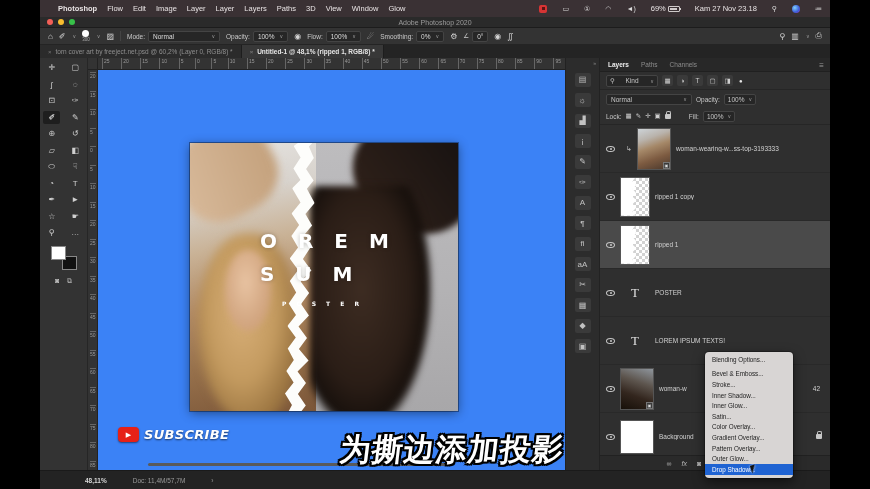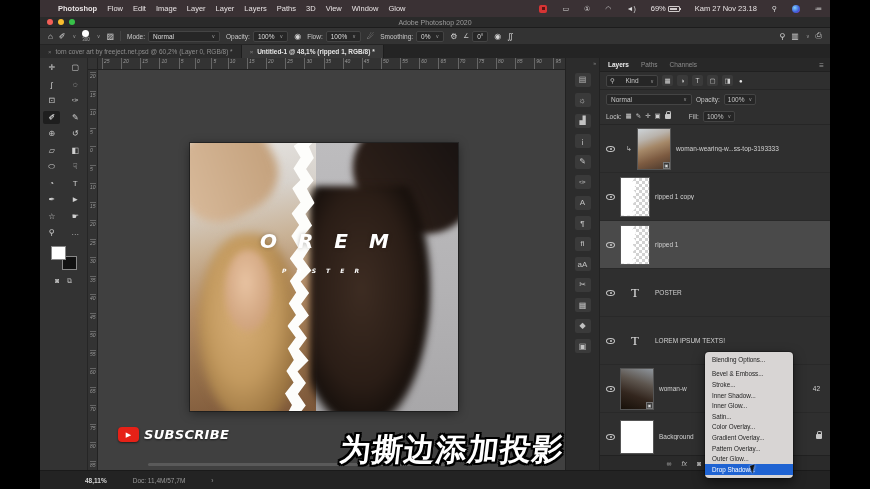--- a/index.html
+++ b/index.html
@@ -64,21 +64,21 @@
     display:grid; grid-template-columns:1fr 1fr; align-content:start; justify-items:center; row-gap:3.5px; }
   .tool { width:17px; height:13px; display:flex; align-items:center; justify-content:center;
     font-size:8px; color:#cfcfcf; border-radius:2px; }
   .tool.sel { background:#1e1e1e; color:#fff; }
   .swatches { grid-column:1 / span 2; position:relative; width:26px; height:24px; margin-top:3px; }
   .sw-fg { position:absolute; left:0; top:0; width:15px; height:14px; background:#fff; border:1px solid #888; }
   .sw-bg { position:absolute; right:0; bottom:0; width:15px; height:14px; background:#111; border:1px solid #888; }
   .tb-bottom { grid-column:1 / span 2; display:flex; gap:8px; margin-top:4px; color:#bbb; font-size:7px; }
 
   
-  .editor { width:477px; position:relative; background:#404040; overflow:hidden;font-style:italic; }
+  .editor { width:477px; position:relative; background:#3b82f6; overflow:hidden; }
   .ruler-corner { position:absolute; left:0; top:0; width:10px; height:12px; background:#333; border-right:1px solid #222; border-bottom:1px solid #222; }
   .hruler { position:absolute; left:10px; top:0; right:0; height:12px; background:#333;
     border-bottom:1px solid #222; display:flex; justify-content:space-between; padding:0 4px;
     font-size:5px; color:#999; align-items:flex-start; }
   .hruler span { border-left:1px solid #666; padding-left:1px; height:100%; }
   .vruler { position:absolute; left:0; top:12px; width:10px; bottom:0; background:#333;
     border-right:1px solid #222; display:flex; flex-direction:column; justify-content:space-between;
     padding:2px 0; font-size:5px; color:#999; }
   .vruler span { display:block; width:6px; margin-left:2px; word-break:break-all; line-height:1.05;
     border-top:1px solid #666; padding-top:1px; }
@@ -410,20 +410,21 @@
             <div class="hair"></div>
             <div class="face"></div>
         </div>
         <div class="p-right">
           <div class="arm2"></div>
             <div class="figure"></div>
         </div>
         <div class="tear"></div>
         <div class="p-text">
           <div class="p-line">O R E M</div>
+          <div class="p-line">S U M</div>
           <div class="p-caption">P O S T E R</div>
         </div>
       </div>
       <div class="hscroll"></div>
     </div>
 
     <div class="dock">
       <span class="collapse">»</span>
       <span class="dock-ico">▤</span>
       <span class="dock-ico">☼</span>

